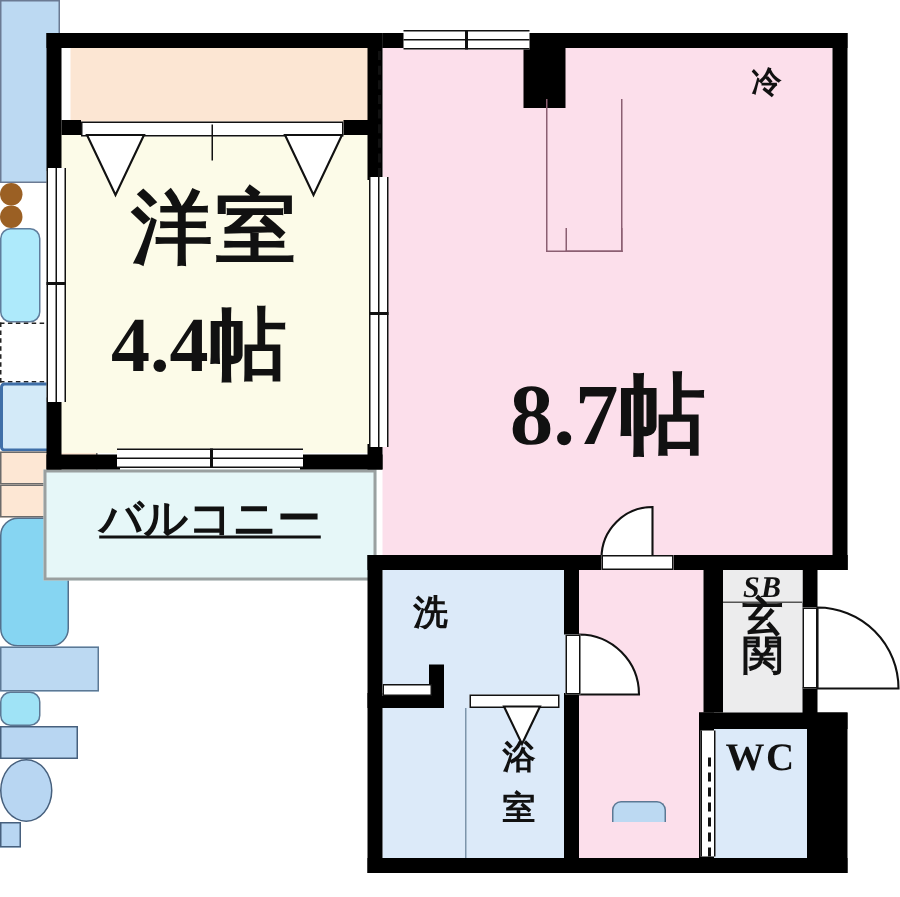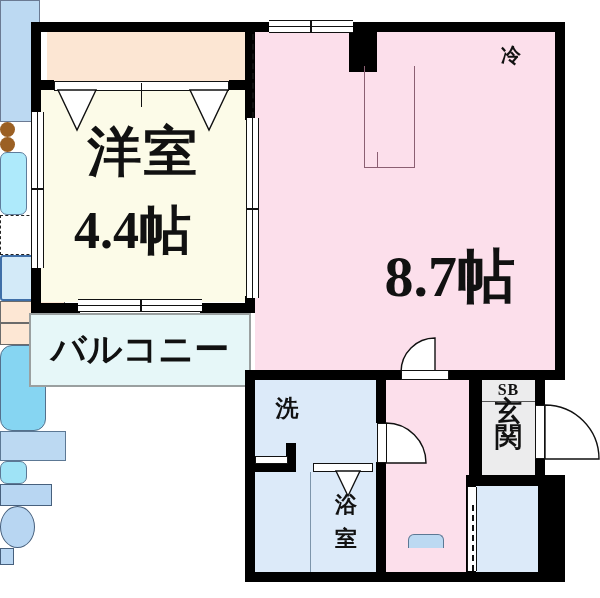--- a/index.html
+++ b/index.html
@@ -23,22 +23,22 @@
   .fill-hall{background:#fcdfeb;}
   
   .wall{position:absolute;background:#000000;}
   
   .lbl{position:absolute;color:#111;text-align:center;line-height:1;white-space:nowrap;}
   .lbl-ldk{font-size:62px;font-weight:700;letter-spacing:1px;}
   .lbl-ldk-sub{font-size:58px;font-weight:700;}
   .lbl-room{font-size:54px;font-weight:700;letter-spacing:2px;}
   .lbl-room-sub{font-size:52px;font-weight:700;}
   .lbl-cl{font-size:28px;font-weight:700;letter-spacing:1px;}
-  .lbl-balcony{font-size:35px;font-weight:700;letter-spacing:0px;}
-  .lbl-sb{font-size:16px;font-weight:700;letter-spacing:1px;}
+  .lbl-balcony{font-size:29px;font-weight:700;letter-spacing:0px;text-decoration:underline;}
+  .lbl-sb{font-size:20px;font-weight:700;letter-spacing:1px;font-style:italic;}
   .lbl-genkan{font-size:27px;font-weight:700;line-height:0.96;}
   .lbl-wc{font-size:26px;font-weight:700;letter-spacing:1px;}
   .lbl-yokushitsu{font-size:22px;font-weight:700;line-height:1.05;}
   .lbl-sen{font-size:23px;font-weight:700;}
   .lbl-rei{font-size:20px;font-weight:700;}
   
   .fx{position:absolute;box-sizing:border-box;}
   .counter{background:#bcd9f2;border:1px solid #6b7a93;}
   .sink{background:#aeeafb;border:1.5px solid #5f7d9c;border-radius:7px;}
   .burner{background:#9b6024;border-radius:50%;}
@@ -196,28 +196,29 @@
 
   <div class="fx" style="left:482px;top:380px;width:53px;height:22px;background:#ececed;border-bottom:1.2px solid #555;"></div>
   <div class="lbl lbl-sb" style="left:482px;top:382px;width:53px;">SB</div>
   <div class="lbl lbl-genkan" style="left:482px;top:399px;width:53px;"><span><div>玄</div><div>関</div></span></div>
 
   <div class="doorslab" style="left:535px;top:405px;width:10px;height:54px;"></div>
   <svg class="abs" style="left:545px;top:405px;" width="56" height="56" viewBox="0 0 56 56">
     <path d="M0,0 A54,54 0 0 1 54,54 L0,54 Z" fill="#ffffff" stroke="#111" stroke-width="1.4"></path>
   </svg>
 
+  <div class="lbl lbl-wc" style="left:476px;top:492px;width:62px;">WC</div>
   <div class="toilettank" style="left:482px;top:552px;width:50px;height:20px;"></div>
   <div class="toiletbowl" style="left:490px;top:519px;width:33px;height:40px;"></div>
   <div class="toiletlever" style="left:482px;top:538px;width:12px;height:15px;"></div>
 
   <div class="win-v" style="left:467px;top:487px;width:10px;height:84px;"></div>
   <div class="dashline-v" style="left:472px;top:505px;width:0;height:66px;"></div>
 
 
   <div class="lbl lbl-room" style="left:40px;top:125px;width:207px;text-align:center;">洋室</div>
   <div class="lbl lbl-room-sub" style="left:29px;top:205px;width:207px;">4.4帖</div>
 
   <div class="lbl lbl-balcony" style="left:29px;top:332px;width:222px;">バルコニー</div>
 
-  <div class="lbl lbl-ldk-sub" style="left:295px;top:248px;width:220px;text-align:right;">8.7帖</div>
+  <div class="lbl lbl-ldk-sub" style="left:295px;top:248px;width:220px;">8.7帖</div>
 
 </div>
 
 </body></html>

